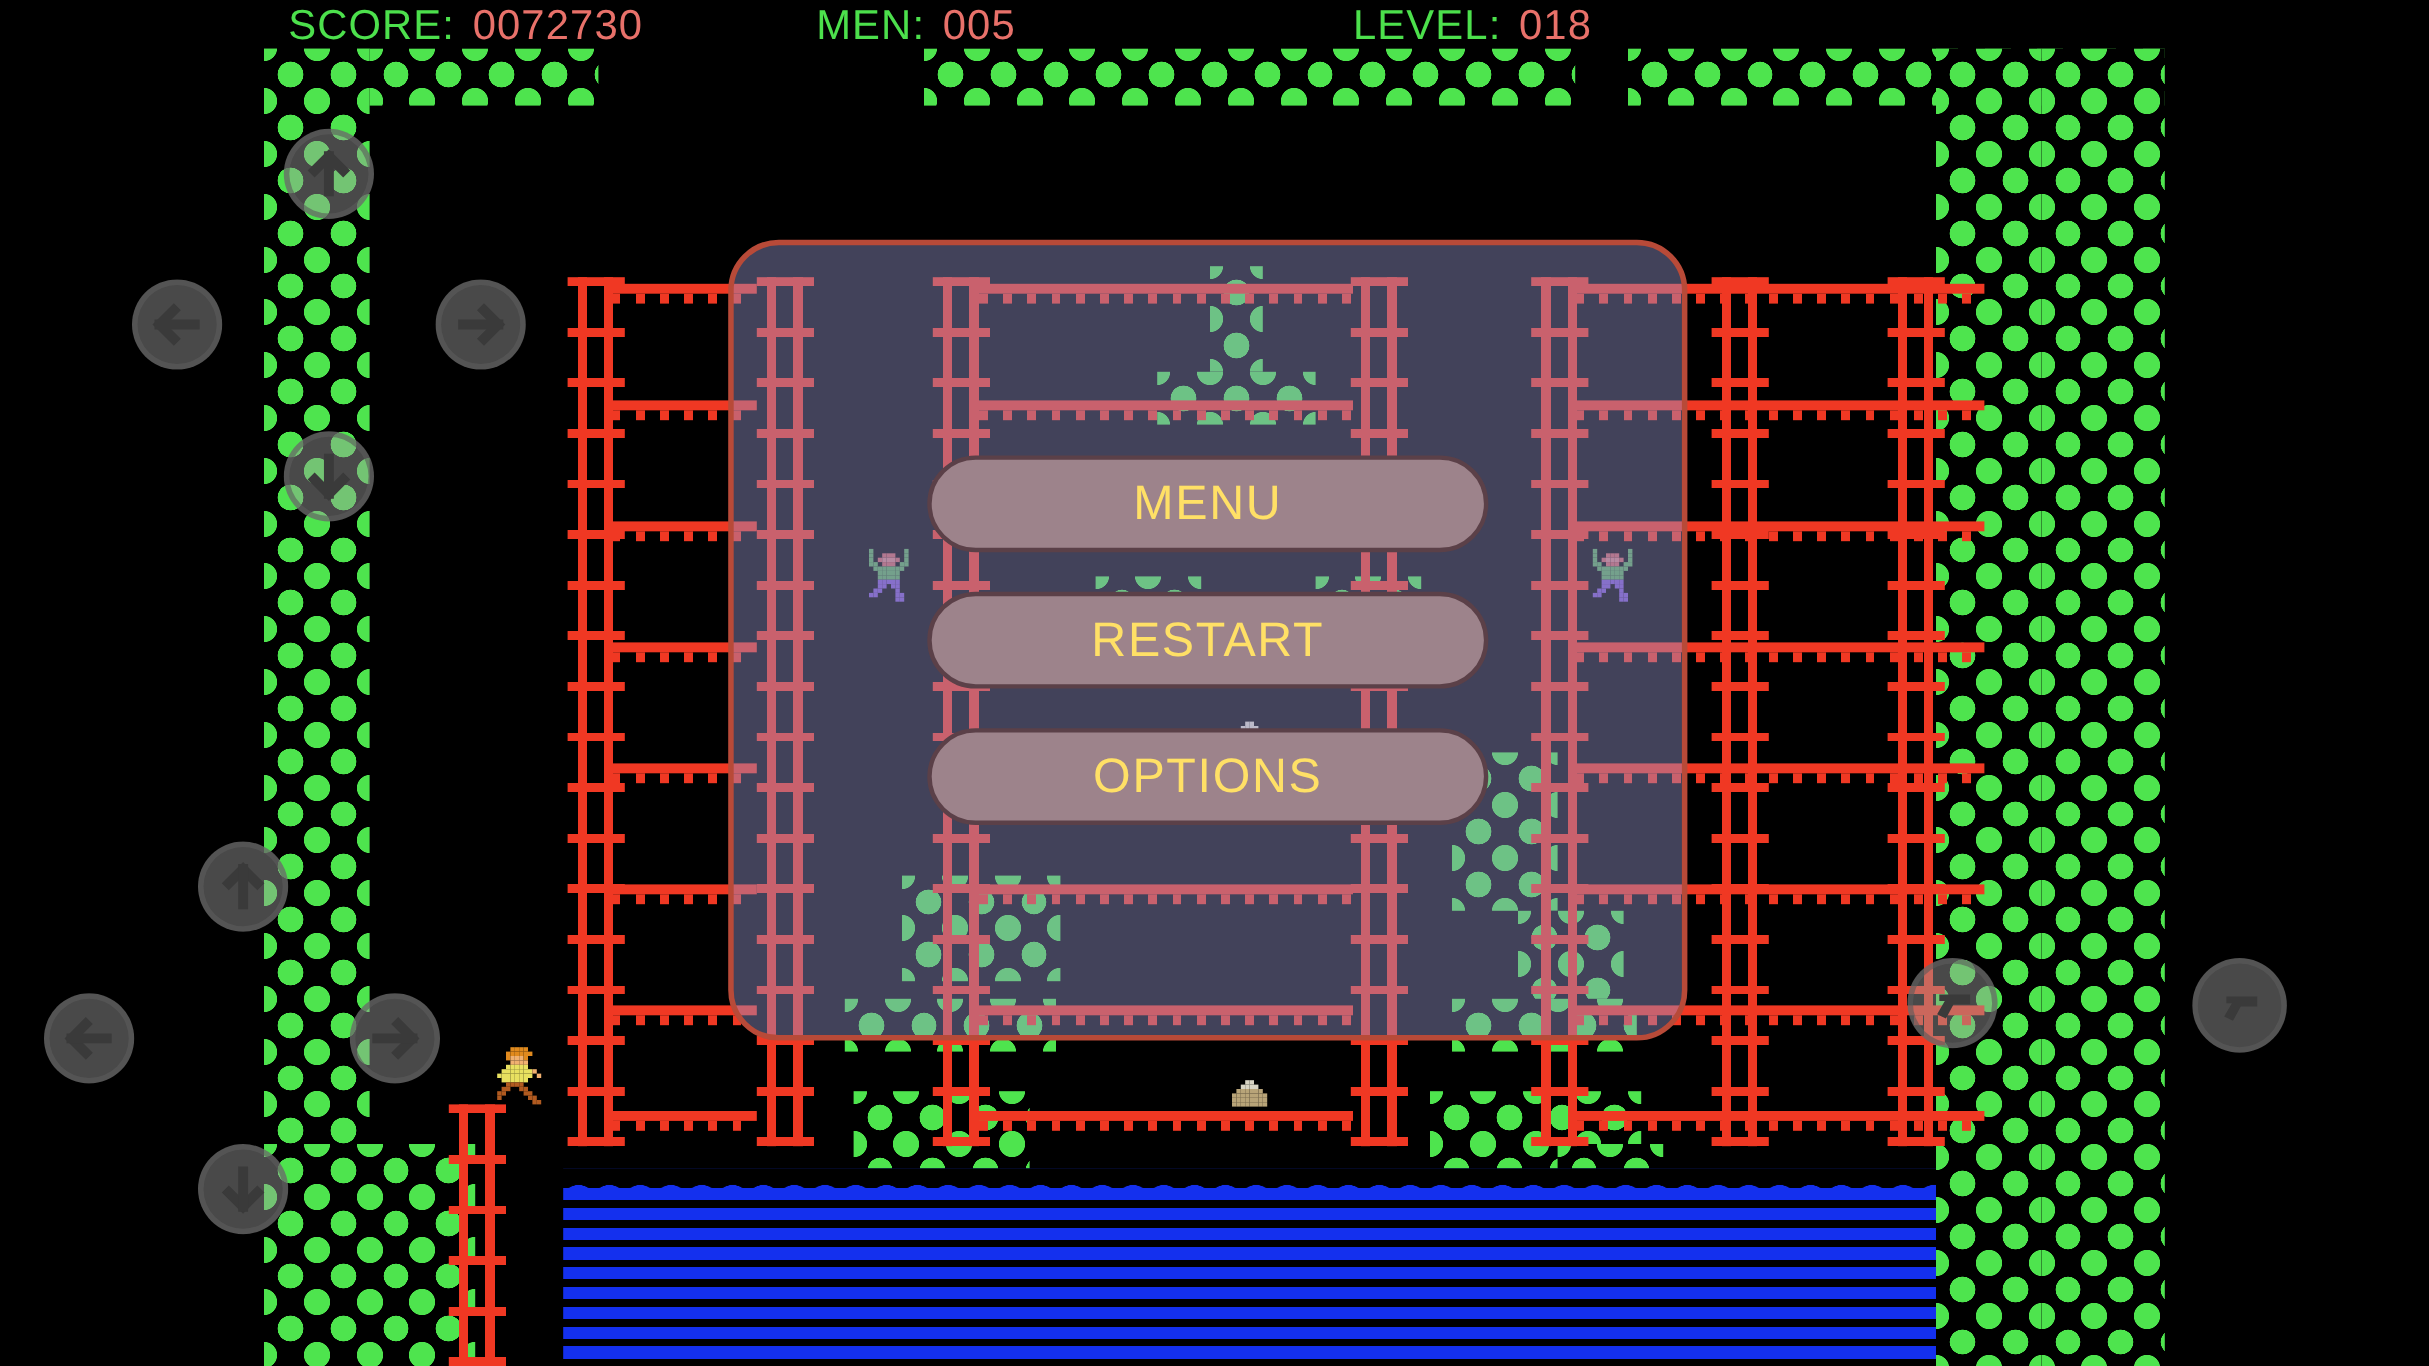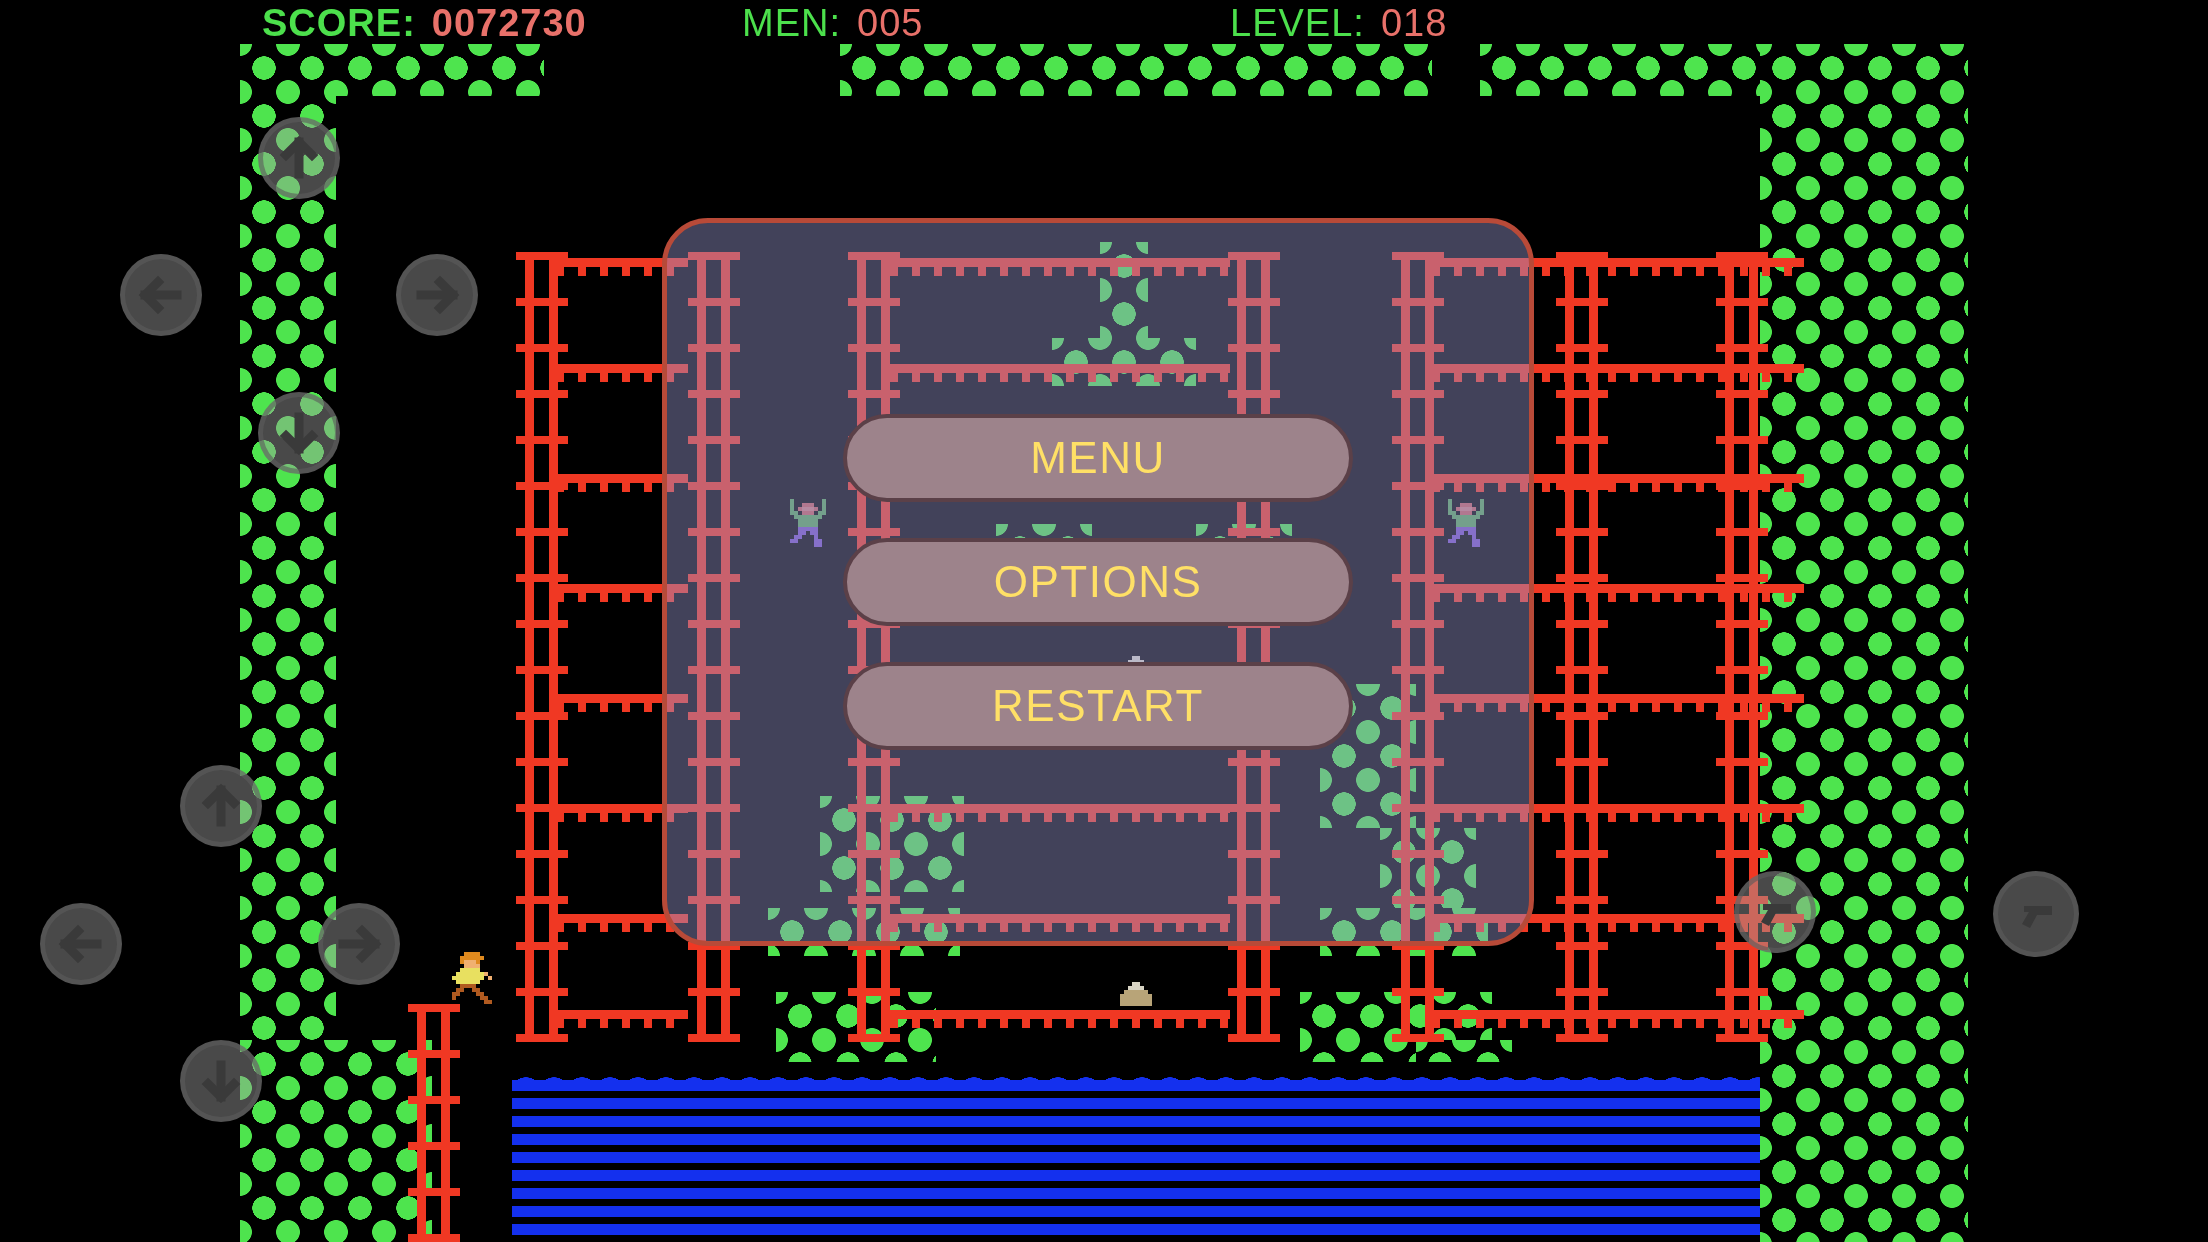--- a/index.html
+++ b/index.html
@@ -30,21 +30,21 @@
     align-items: center;
     z-index: 60;
     font-size: 38px;
     letter-spacing: 1px;
     white-space: nowrap;
     font-family: "Liberation Sans", sans-serif;
   }
   .hud-group { position: absolute; top: 2px; display: flex; gap: 16px; align-items: baseline; }
   .hud-label { color: #4ce04c; }
   .hud-value { color: #e8716a; }
-  #hud-score { left: 262px; font-weight: bold; }
+  #hud-score { left: 262px; }
   #hud-men   { left: 742px; }
   #hud-level { left: 1230px; }
 
   
   #world {
     position: absolute;
     top: 44px; left: 0;
     width: 2208px;
     height: 1198px;
     background: #000;
@@ -512,24 +512,24 @@
         </div>
       </div>
   </div>
 
   <div id="dialog">
     <div id="menu-buttons">
         <div class="menu-btn">
           <span>MENU</span>
         </div>
         <div class="menu-btn">
+          <span>RESTART</span>
+        </div>
+        <div class="menu-btn">
           <span>OPTIONS</span>
-        </div>
-        <div class="menu-btn">
-          <span>RESTART</span>
         </div>
       </div>
   </div>
 
   <div id="controls-layer">
       <div class="ctrl" style="left: 258px; top: 117px; width: 82px; height: 82px;">
         <span>
           <svg width="50" height="50" viewBox="0 0 50 50">
             <polyline class="glyph" points="12,22 25,9 38,22"></polyline>
             <line class="glyph" x1="25" y1="9" x2="25" y2="41"></line>

